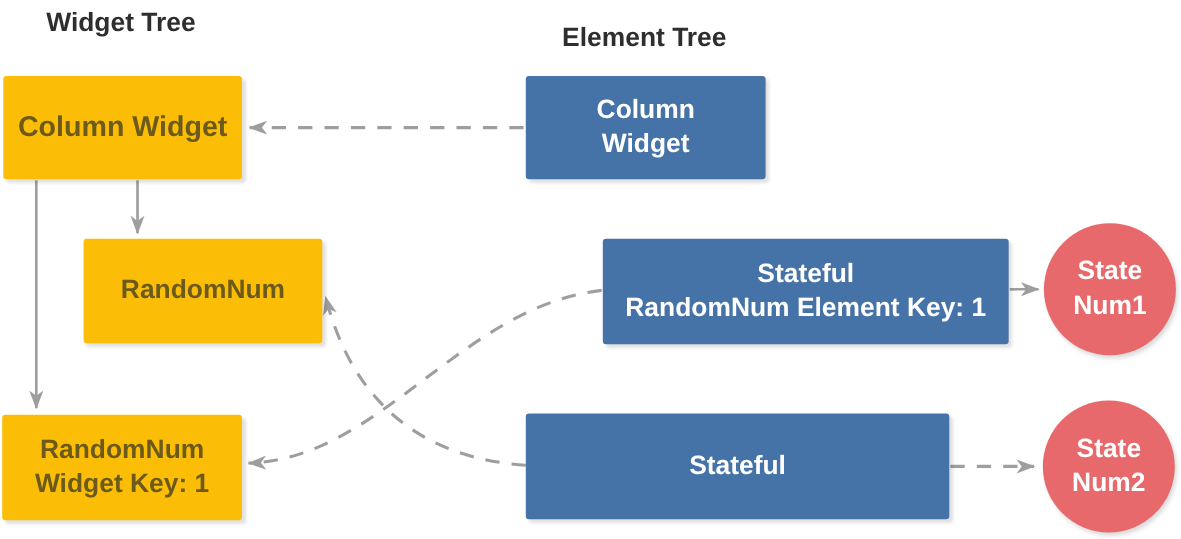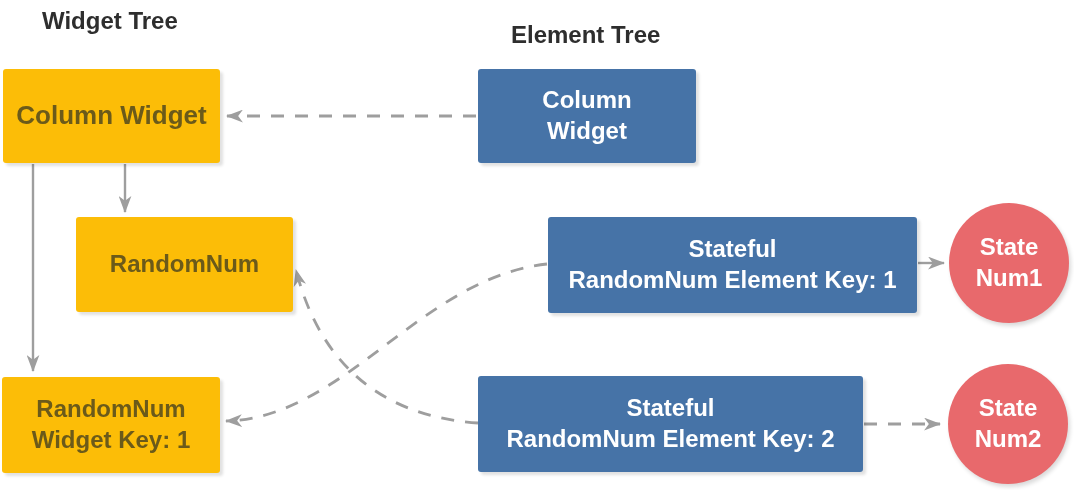--- a/index.html
+++ b/index.html
@@ -113,21 +113,20 @@
     <span>Widget</span>
   </div>
 
   <div class="node element-node element-key1">
     <span>Stateful</span>
     <span>RandomNum Element Key: 1</span>
   </div>
 
   <div class="node element-node element-key2">
     <span>Stateful</span>
-    <span>RandomNum Element Key: 2</span>
   </div>
 
   <div class="node state-node state-num1">
     <span>State</span>
     <span>Num1</span>
   </div>
 
   <div class="node state-node state-num2">
     <span>State</span>
     <span>Num2</span>

